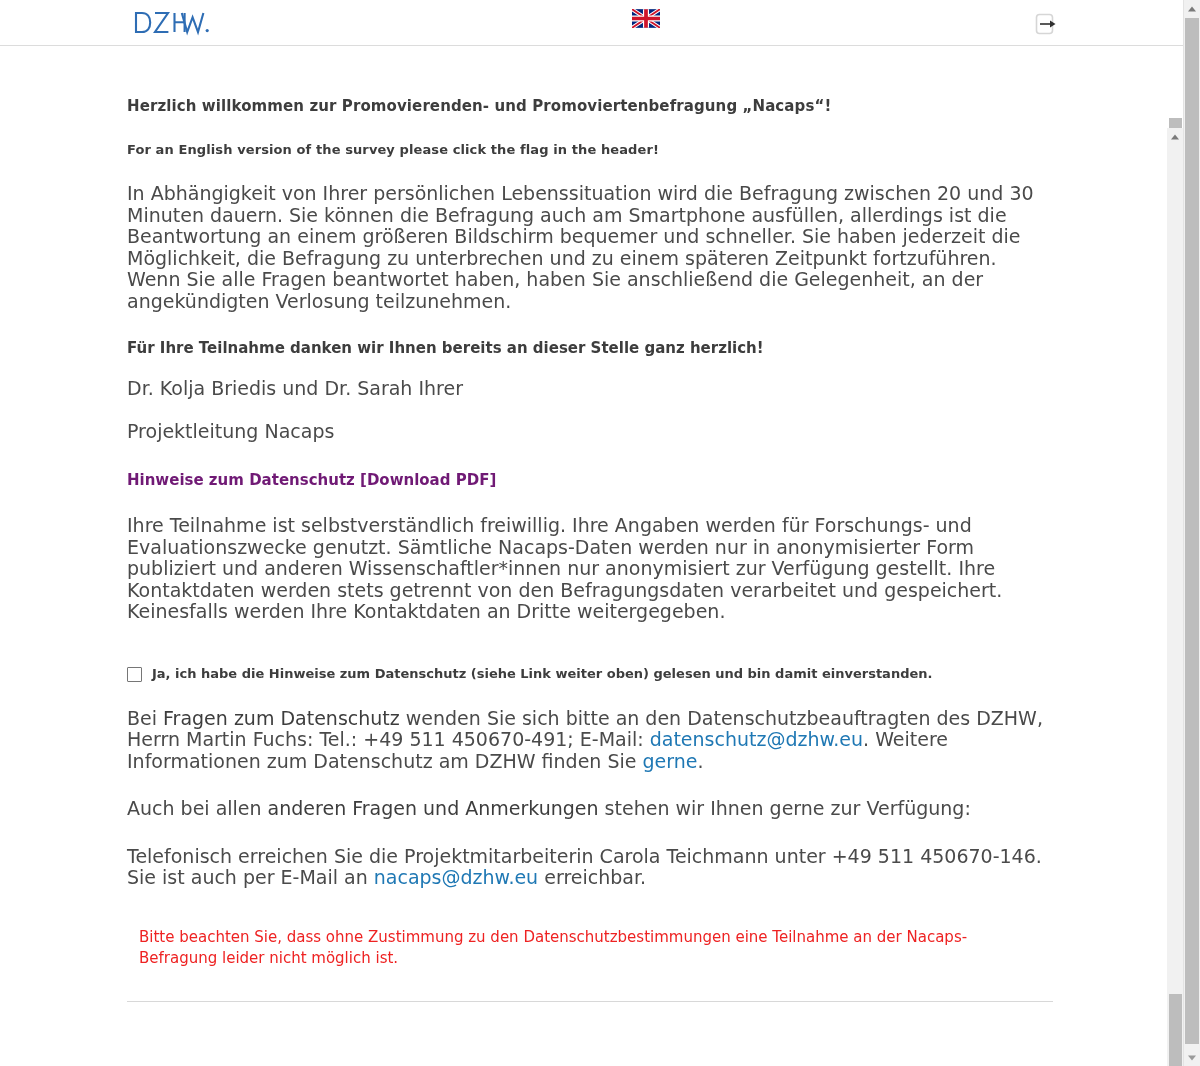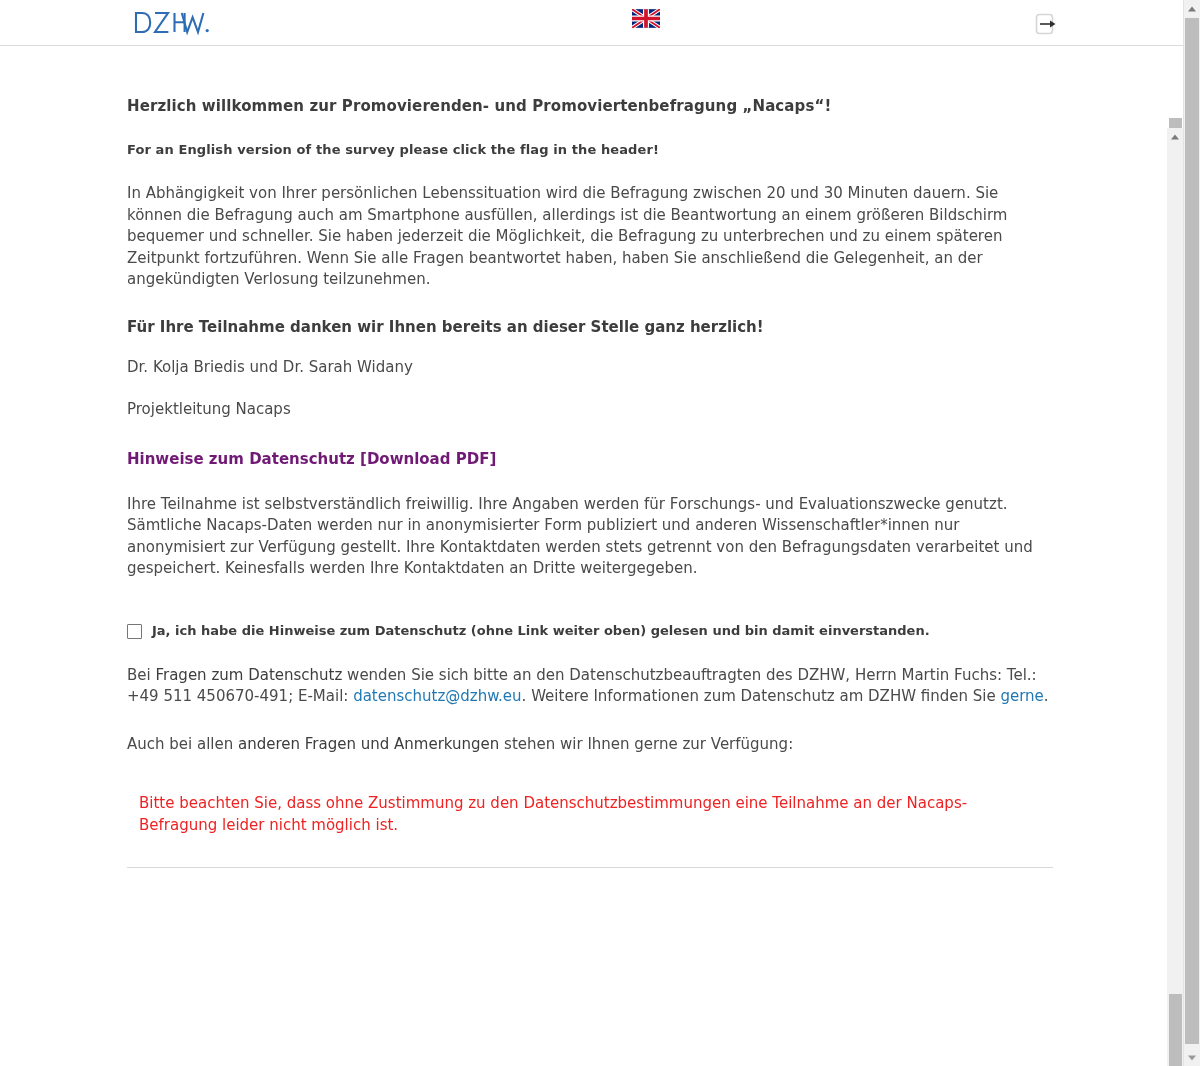--- a/index.html
+++ b/index.html
@@ -176,21 +176,21 @@
   }
   p.lead-en {
     font-size: 13px;
     font-weight: bold;
     color: #3d3d3d;
     margin: 0;
     padding-top: 27px;
     letter-spacing: 0.1px;
   }
   p.body-text {
-    font-size: 15px;
+    font-size: 19px;
     line-height: 21.5px;
     color: #4a4a4a;
     margin: 0;
     padding-top: 26px;
     font-weight: 400;
   }
   p.body-text.tight { padding-top: 21px; }
 
   p.bold-thanks {
     font-size: 15px;
@@ -318,40 +318,41 @@
     <div class="inner">
 
       <h1 class="survey-title">Herzlich willkommen zur Promovierenden- und Promoviertenbefragung „Nacaps“!</h1>
 
       <p class="lead-en">For an English version of the survey please click the flag in the header!</p>
 
       <p class="body-text">In Abhängigkeit von Ihrer persönlichen Lebenssituation wird die Befragung zwischen 20 und 30 Minuten dauern. Sie können die Befragung auch am Smartphone ausfüllen, allerdings ist die Beantwortung an einem größeren Bildschirm bequemer und schneller. Sie haben jederzeit die Möglichkeit, die Befragung zu unterbrechen und zu einem späteren Zeitpunkt fortzuführen. Wenn Sie alle Fragen beantwortet haben, haben Sie anschließend die Gelegenheit, an der angekündigten Verlosung teilzunehmen.</p>
 
       <p class="bold-thanks">Für Ihre Teilnahme danken wir Ihnen bereits an dieser Stelle ganz herzlich!</p>
 
-      <p class="body-text tight">Dr. Kolja Briedis und Dr. Sarah Widany</p>
+      <p class="body-text tight">Dr. Kolja Briedis und Dr. Sarah Ihrer</p>
 
       <p class="body-text tight">Projektleitung Nacaps</p>
 
       <p class="pdf-link-row">
         <a class="pdf-link" href="#">Hinweise zum Datenschutz [Download PDF]</a>
       </p>
 
       <p class="body-text">Ihre Teilnahme ist selbstverständlich freiwillig. Ihre Angaben werden für Forschungs- und Evaluationszwecke genutzt. Sämtliche Nacaps-Daten werden nur in anonymisierter Form publiziert und anderen Wissenschaftler*innen nur anonymisiert zur Verfügung gestellt. Ihre Kontaktdaten werden stets getrennt von den Befragungsdaten verarbeitet und gespeichert. Keinesfalls werden Ihre Kontaktdaten an Dritte weitergegeben.</p>
 
       <div class="consent-row">
         <span class="consent-box"></span>
-        <span class="consent-label">Ja, ich habe die Hinweise zum Datenschutz (ohne Link weiter oben) gelesen und bin damit einverstanden.</span>
+        <span class="consent-label">Ja, ich habe die Hinweise zum Datenschutz (siehe Link weiter oben) gelesen und bin damit einverstanden.</span>
       </div>
 
 
       <p class="body-text"><span>Bei </span><strong class="b">Fragen zum Datenschutz</strong><span> wenden Sie sich bitte an den Datenschutzbeauftragten des DZHW, Herrn Martin Fuchs: Tel.: +49 511 450670-491; E-Mail: </span><a class="link" href="#">datenschutz@dzhw.eu</a><span>. Weitere Informationen zum Datenschutz am DZHW finden Sie </span><a class="link" href="#">gerne</a><span>.</span></p>
 
       <p class="body-text"><span>Auch bei allen </span><strong class="b">anderen Fragen und Anmerkungen</strong><span> stehen wir Ihnen gerne zur Verfügung:</span></p>
 
+      <p class="body-text"><span>Telefonisch erreichen Sie die Projektmitarbeiterin Carola Teichmann unter +49 511 450670-146. Sie ist auch per E-Mail an </span><a class="link" href="#">nacaps@dzhw.eu</a><span> erreichbar.</span></p>
 
       <p class="red-note">Bitte beachten Sie, dass ohne Zustimmung zu den Datenschutzbestimmungen eine Teilnahme an der Nacaps-Befragung leider nicht möglich ist.</p>
 
       <hr class="divider">
 
       <div class="button-row">
         
       </div>
     </div>
 

